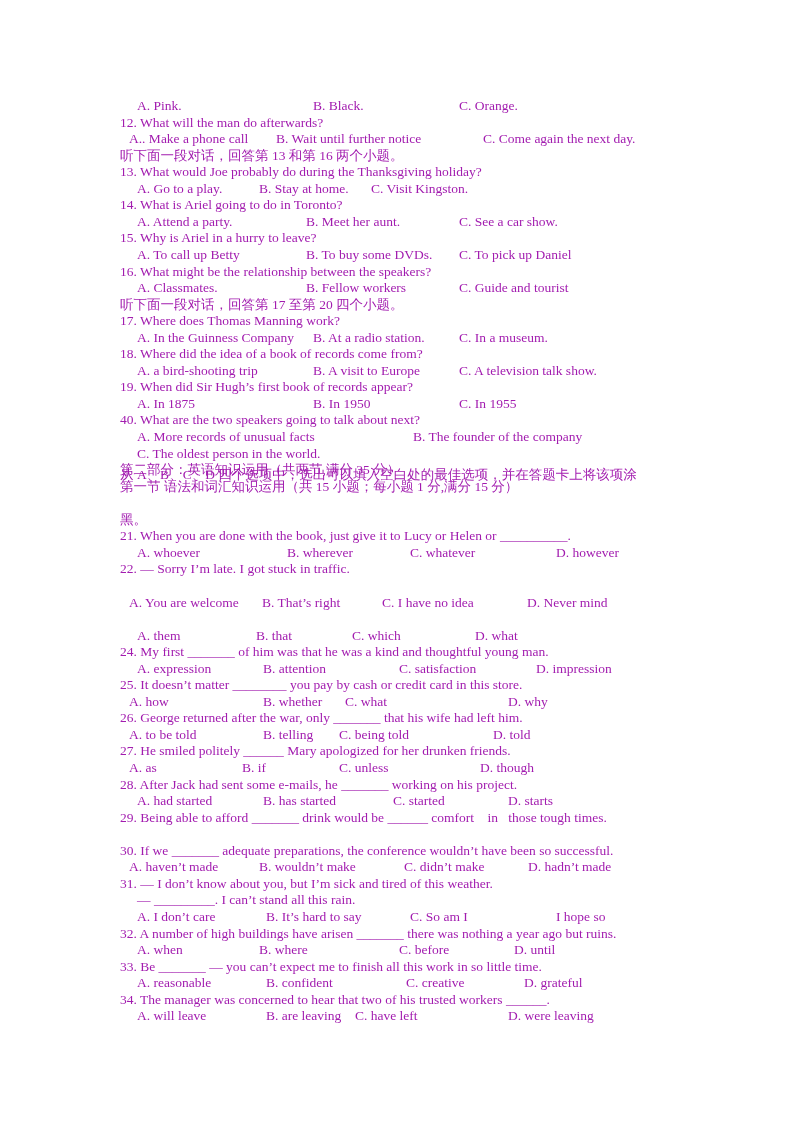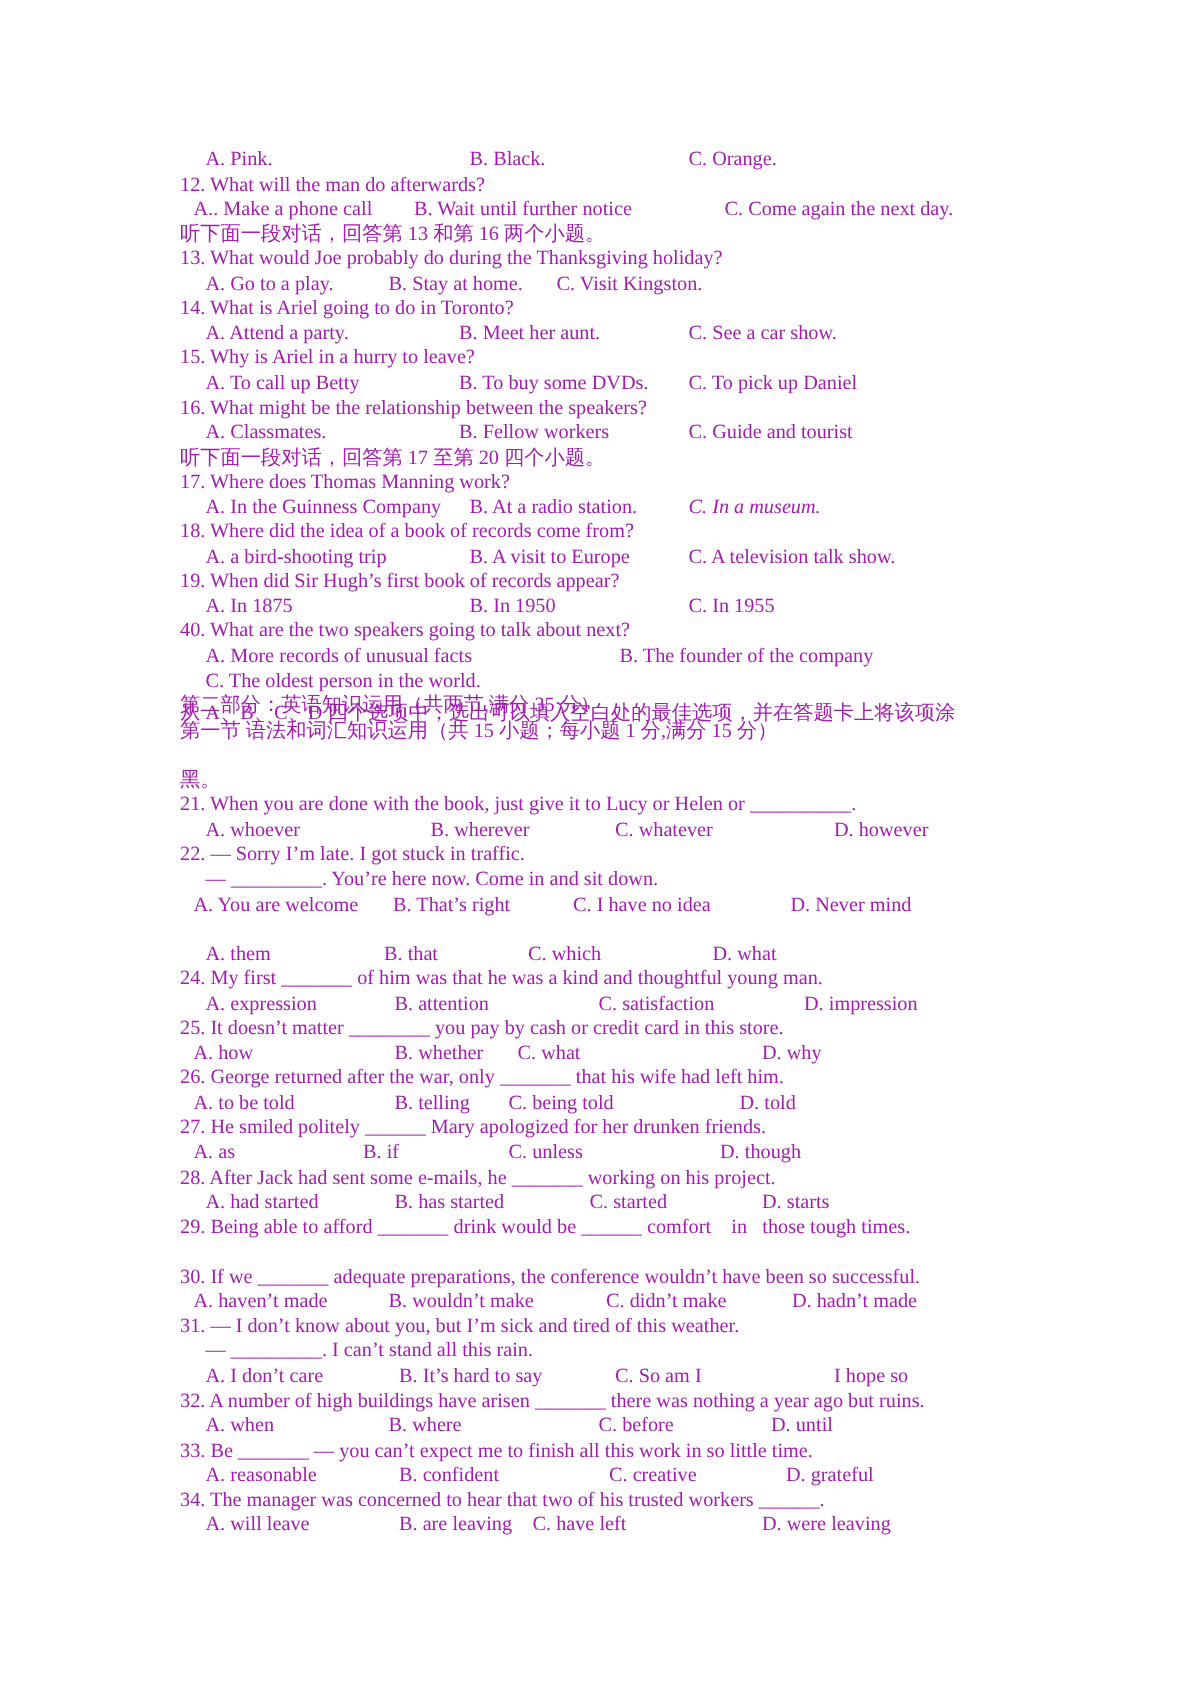--- a/index.html
+++ b/index.html
@@ -46,36 +46,35 @@
     <div class="line" style="top: 163.2px;"><span class="seg" style="left: 120px;">13. What would Joe probably do during the Thanksgiving holiday?</span></div>
     <div class="line" style="top: 179.75px;"><span class="seg" style="left: 137px;">A. Go to a play.</span><span class="seg" style="left: 259px;">B. Stay at home.</span><span class="seg" style="left: 371px;">C. Visit Kingston.</span></div>
     <div class="line" style="top: 196.3px;"><span class="seg" style="left: 120px;">14. What is Ariel going to do in Toronto?</span></div>
     <div class="line" style="top: 212.85px;"><span class="seg" style="left: 137px;">A. Attend a party.</span><span class="seg" style="left: 306px;">B. Meet her aunt.</span><span class="seg" style="left: 459px;">C. See a car show.</span></div>
     <div class="line" style="top: 229.4px;"><span class="seg" style="left: 120px;">15. Why is Ariel in a hurry to leave?</span></div>
     <div class="line" style="top: 245.95px;"><span class="seg" style="left: 137px;">A. To call up Betty</span><span class="seg" style="left: 306px;">B. To buy some DVDs.</span><span class="seg" style="left: 459px;">C. To pick up Daniel</span></div>
     <div class="line" style="top: 262.5px;"><span class="seg" style="left: 120px;">16. What might be the relationship between the speakers?</span></div>
     <div class="line" style="top: 279.05px;"><span class="seg" style="left: 137px;">A. Classmates.</span><span class="seg" style="left: 306px;">B. Fellow workers</span><span class="seg" style="left: 459px;">C. Guide and tourist</span></div>
     <div class="line" style="top: 295.6px;"><span class="seg" style="left: 120px;">听下面一段对话，回答第 17 至第 20 四个小题。</span></div>
     <div class="line" style="top: 312.15px;"><span class="seg" style="left: 120px; text-align: right;">17. Where does Thomas Manning work?</span></div>
-    <div class="line" style="top: 328.7px;"><span class="seg" style="left: 137px;">A. In the Guinness Company</span><span class="seg" style="left: 313px;">B. At a radio station.</span><span class="seg" style="left: 459px; font-style: italic;">C. In a museum.</span></div>
+    <div class="line" style="top: 328.7px;"><span class="seg" style="left: 137px;">A. In the Guinness Company</span><span class="seg" style="left: 313px;">B. At a radio station.</span><span class="seg" style="left: 459px;">C. In a museum.</span></div>
     <div class="line" style="top: 345.25px;"><span class="seg" style="left: 120px;">18. Where did the idea of a book of records come from?</span></div>
     <div class="line" style="top: 361.8px;"><span class="seg" style="left: 137px;">A. a bird-shooting trip</span><span class="seg" style="left: 313px;">B. A visit to Europe</span><span class="seg" style="left: 459px;">C. A television talk show.</span></div>
     <div class="line" style="top: 378.35px;"><span class="seg" style="left: 120px;">19. When did Sir Hugh’s first book of records appear?</span></div>
     <div class="line" style="top: 394.9px;"><span class="seg" style="left: 137px;">A. In 1875</span><span class="seg" style="left: 313px;">B. In 1950</span><span class="seg" style="left: 459px;">C. In 1955</span></div>
     <div class="line" style="top: 411.45px;"><span class="seg" style="left: 120px;">40. What are the two speakers going to talk about next?</span></div>
     <div class="line" style="top: 428px;"><span class="seg" style="left: 137px;">A. More records of unusual facts</span><span class="seg" style="left: 413px;">B. The founder of the company</span></div>
     <div class="line" style="top: 444.55px;"><span class="seg" style="left: 137px;">C. The oldest person in the world.</span></div>
     <div class="line" style="top: 461.1px;"><span class="seg" style="left: 120px;">第二部分：英语知识运用（共两节,满分 35 分）</span></div>
     <div class="line" style="top: 477.65px;"><span class="seg" style="left: 120px;">第一节 语法和词汇知识运用（共 15 小题；每小题 1 分,满分 15 分）</span></div>
     <div class="line" style="top: 466px;"><span class="seg" style="left: 120px;">从 A、B、C、D 四个选项中，选出可以填入空白处的最佳选项，并在答题卡上将该项涂</span></div>
     <div class="line" style="top: 510.75px;"><span class="seg" style="left: 120px;">黑。</span></div>
     <div class="line" style="top: 527.3px;"><span class="seg" style="left: 120px;">21. When you are done with the book, just give it to Lucy or Helen or __________.</span></div>
     <div class="line" style="top: 543.85px;"><span class="seg" style="left: 137px;">A. whoever</span><span class="seg" style="left: 287px;">B. wherever</span><span class="seg" style="left: 410px;">C. whatever</span><span class="seg" style="left: 556px;">D. however</span></div>
     <div class="line" style="top: 560.4px;"><span class="seg" style="left: 120px;">22. — Sorry I’m late. I got stuck in traffic.</span></div>
-    <div class="line" style="top: 576.95px;"><span class="seg" style="left: 137px;">— _________. You’re here now. Come in and sit down.</span></div>
     <div class="line" style="top: 593.5px;"><span class="seg" style="left: 129px;">A. You are welcome</span><span class="seg" style="left: 262px;">B. That’s right</span><span class="seg" style="left: 382px;">C. I have no idea</span><span class="seg" style="left: 527px;">D. Never mind</span></div>
     <div class="line" style="top: 626.6px;"><span class="seg" style="left: 137px;">A. them</span><span class="seg" style="left: 256px;">B. that</span><span class="seg" style="left: 352px;">C. which</span><span class="seg" style="left: 475px;">D. what</span></div>
     <div class="line" style="top: 643.15px;"><span class="seg" style="left: 120px;">24. My first _______ of him was that he was a kind and thoughtful young man.</span></div>
     <div class="line" style="top: 659.7px;"><span class="seg" style="left: 137px;">A. expression</span><span class="seg" style="left: 263px;">B. attention</span><span class="seg" style="left: 399px;">C. satisfaction</span><span class="seg" style="left: 536px;">D. impression</span></div>
     <div class="line" style="top: 676.25px;"><span class="seg" style="left: 120px; font-family: Liberation Serif, serif;">25. It doesn’t matter ________ you pay by cash or credit card in this store.</span></div>
     <div class="line" style="top: 692.8px;"><span class="seg" style="left: 129px;">A. how</span><span class="seg" style="left: 263px;">B. whether</span><span class="seg" style="left: 345px;">C. what</span><span class="seg" style="left: 508px;">D. why</span></div>
     <div class="line" style="top: 709.35px;"><span class="seg" style="left: 120px;">26. George returned after the war, only _______ that his wife had left him.</span></div>
     <div class="line" style="top: 725.9px;"><span class="seg" style="left: 129px;">A. to be told</span><span class="seg" style="left: 263px;">B. telling</span><span class="seg" style="left: 339px;">C. being told</span><span class="seg" style="left: 493px;">D. told</span></div>
     <div class="line" style="top: 742.45px;"><span class="seg" style="left: 120px;">27. He smiled politely ______ Mary apologized for her drunken friends.</span></div>
     <div class="line" style="top: 759px;"><span class="seg" style="left: 129px;">A. as</span><span class="seg" style="left: 242px;">B. if</span><span class="seg" style="left: 339px;">C. unless</span><span class="seg" style="left: 480px;">D. though</span></div>

